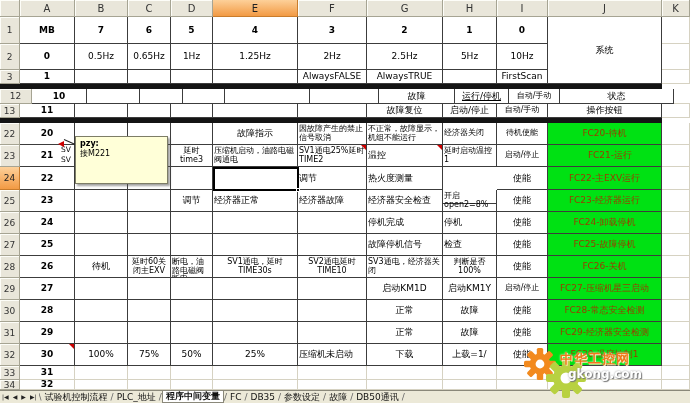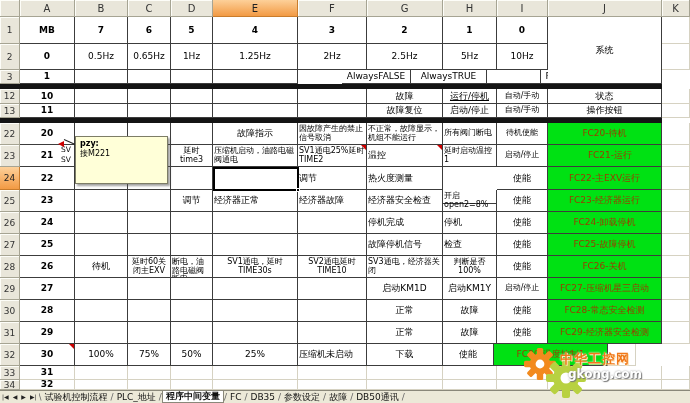--- a/index.html
+++ b/index.html
@@ -103,30 +103,30 @@
         <div class="cell  nob" style="width: 114px;"></div>
         <div class="cell lt" style="width: 28px;"></div>
       </div>
       <div class="row" style="height: 14px;">
         <div class="rh" style="width: 20px;">3</div>
         <div class="cell dk b" style="width: 55px;">1</div>
         <div class="cell dk" style="width: 53px;"></div>
         <div class="cell dk" style="width: 43px;"></div>
         <div class="cell dk" style="width: 42px;"></div>
         <div class="cell dk" style="width: 85px;"></div>
-        <div class="cell dk" style="width: 69px; margin-left: 44px;">AlwaysFALSE</div>
+        <div class="cell dk" style="width: 69px;">AlwaysFALSE</div>
         <div class="cell dk" style="width: 76px;">AlwaysTRUE</div>
         <div class="cell dk" style="width: 54px;"></div>
         <div class="cell dk" style="width: 51px;">FirstScan</div>
         <div class="cell  nob" style="width: 114px;"></div>
         <div class="cell lt" style="width: 28px;"></div>
       </div>
       <div class="sepbar" style="height: 5px;"></div>
       <div class="row" style="height: 15px;">
-        <div class="rh" style="width: 20px;">12</div>
+        <div class="rh" style="width: 32px;">12</div>
         <div class="cell dk b" style="width: 55px;">10</div>
         <div class="cell dk" style="width: 53px;"></div>
         <div class="cell dk" style="width: 43px;"></div>
         <div class="cell dk" style="width: 42px;"></div>
         <div class="cell dk" style="width: 85px;"></div>
         <div class="cell dk" style="width: 69px;"></div>
         <div class="cell dk" style="width: 76px;">故障</div>
         <div class="cell dk" style="width: 54px; text-decoration: underline;">运行/停机</div>
         <div class="cell dk s8" style="width: 51px;">自动/手动</div>
         <div class="cell dk" style="width: 114px;">状态</div>
@@ -149,21 +149,21 @@
       <div class="sepbar" style="height: 5px;"></div>
       <div class="row" style="height: 22px;">
         <div class="rh" style="width: 20px;">22</div>
         <div class="cell dk b" style="width: 55px;">20</div>
         <div class="cell dk" style="width: 53px;"></div>
         <div class="cell dk" style="width: 43px;"></div>
         <div class="cell dk" style="width: 42px;"></div>
         <div class="cell dk" style="width: 85px;">故障指示</div>
         <div class="cell dk l s8" style="width: 69px;">因故障产生的禁止信号取消</div>
         <div class="cell dk l s8" style="width: 76px;">不正常，故障显示，机组不能运行</div>
-        <div class="cell dk l s8" style="width: 54px;">所有阀门断电</div>
+        <div class="cell dk l s8" style="width: 54px;">经济器关闭</div>
         <div class="cell dk s8" style="width: 51px;">待机使能</div>
         <div class="cell dk g" style="width: 114px;">FC20-待机</div>
         <div class="cell lt" style="width: 28px;"></div>
       </div>
       <div class="row" style="height: 22px;">
         <div class="rh" style="width: 20px;">23</div>
         <div class="cell dk b" style="width: 55px;">21</div>
         <div class="cell dk" style="width: 53px;"></div>
         <div class="cell dk" style="width: 43px;"></div>
         <div class="cell dk s8" style="width: 42px;">延时time3</div>
@@ -290,20 +290,21 @@
       </div>
       <div class="row" style="height: 22px;">
         <div class="rh" style="width: 20px;">32</div>
         <div class="cell dk b red" style="width: 55px;">30</div>
         <div class="cell dk" style="width: 53px;">100%</div>
         <div class="cell dk" style="width: 43px;">75%</div>
         <div class="cell dk" style="width: 42px;">50%</div>
         <div class="cell dk" style="width: 85px;">25%</div>
         <div class="cell dk l" style="width: 69px;">压缩机未启动</div>
         <div class="cell dk" style="width: 76px;">下载</div>
+        <div class="cell dk" style="width: 54px;">上载=1/</div>
         <div class="cell dk" style="width: 51px;">使能</div>
         <div class="cell dk g" style="width: 114px;">FC30-温度控制1</div>
         <div class="cell lt" style="width: 28px;"></div>
       </div>
       <div class="row" style="height: 14px;">
         <div class="rh" style="width: 20px;">33</div>
         <div class="cell lt b" style="width: 55px;">31</div>
         <div class="cell lt" style="width: 53px;"></div>
         <div class="cell lt" style="width: 43px;"></div>
         <div class="cell lt" style="width: 42px;"></div>

